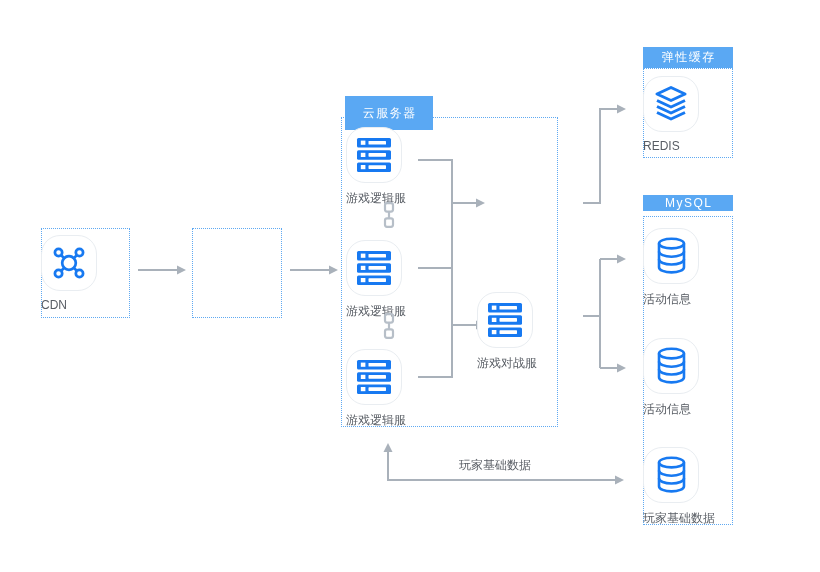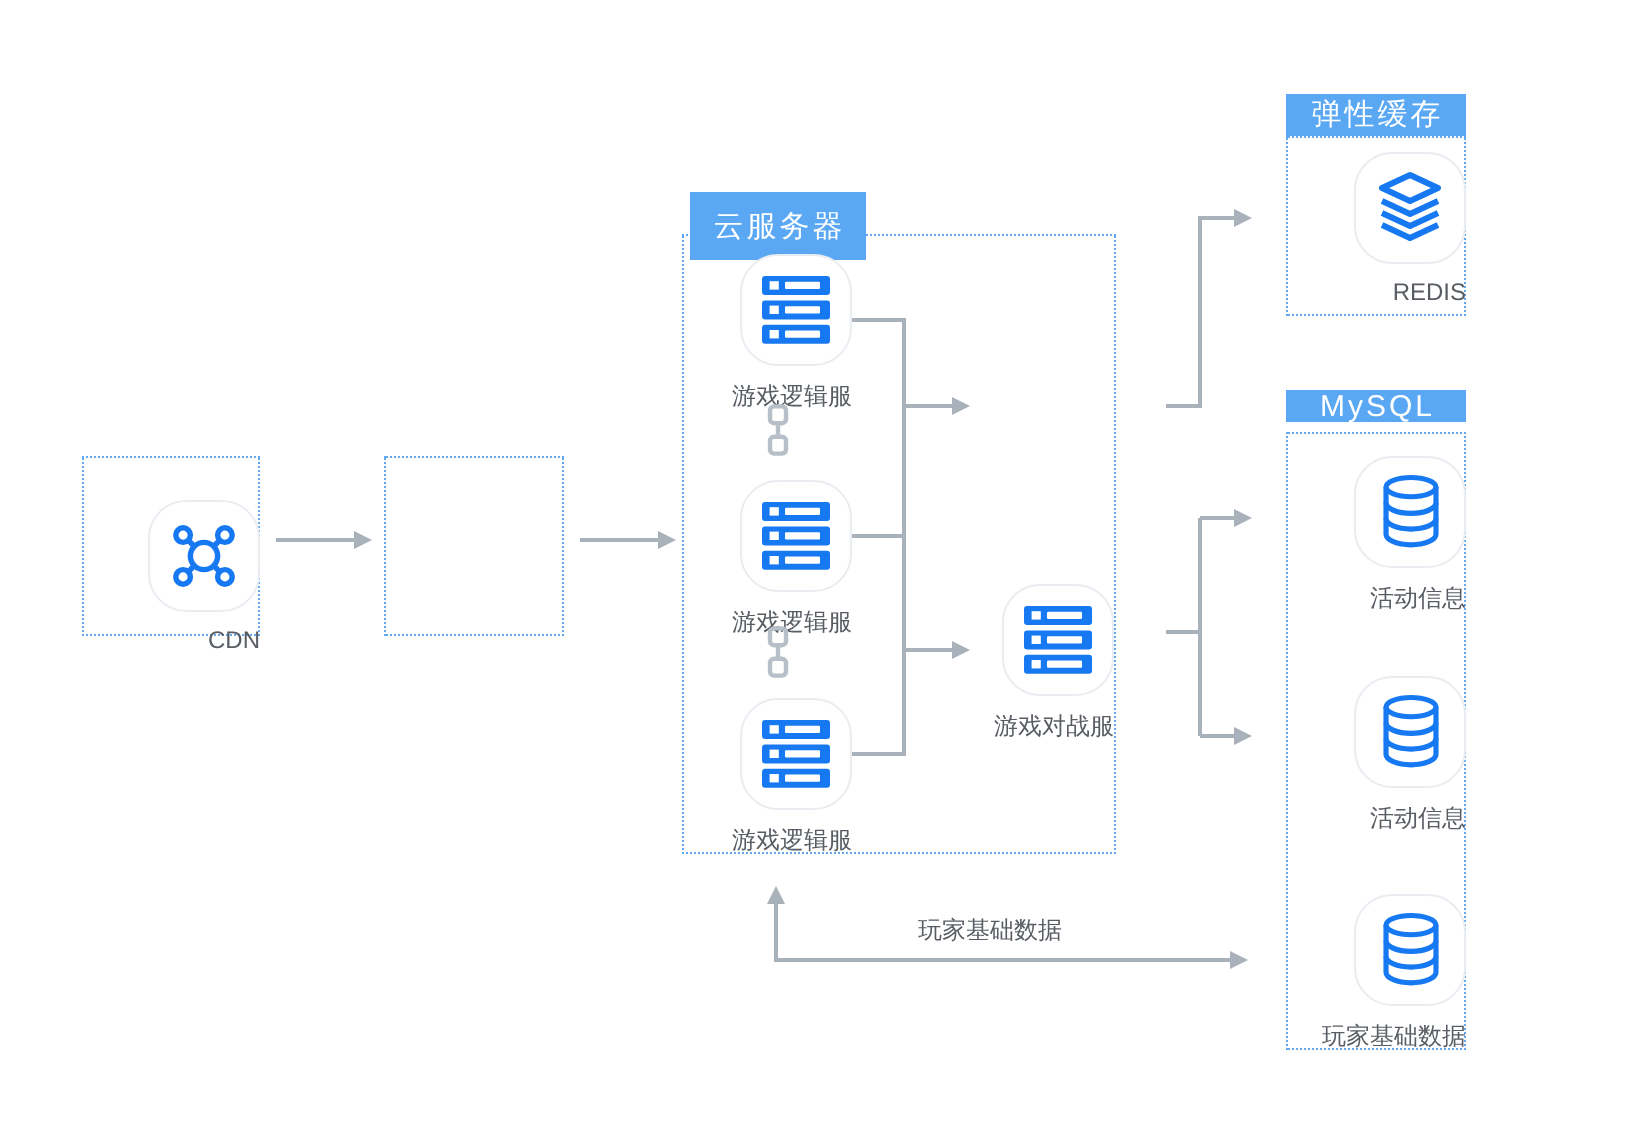--- a/index.html
+++ b/index.html
@@ -6,24 +6,24 @@
   .canvas {
     position:relative; width:820px; height:572px; background:#ffffff;
     font-family:"Liberation Sans","DejaVu Sans",sans-serif; overflow:hidden;
   }
   .edges { position:absolute; left:0; top:0; width:820px; height:572px; pointer-events:none; }
   .edges path { stroke:var(--line-gray,#a9b1ba); stroke-width:2; fill:none; }
   .edges polygon { fill:var(--line-gray,#a9b1ba); }
   .dotted { position:absolute; border:1px dotted var(--border-blue,#5fa9f2); box-sizing:border-box; }
   .tab {
     position:absolute; background:var(--header-blue,#5aa8f3); color:#ffffff;
-    font-size:15px; letter-spacing:1.5px; display:flex; align-items:center; justify-content:center;
+    font-size:12px; letter-spacing:1.5px; display:flex; align-items:center; justify-content:center;
     box-sizing:border-box; padding-left:1.5px;
   }
-  .node { position:absolute; display:flex; flex-direction:column; align-items:flex-end; }
+  .node { position:absolute; display:flex; flex-direction:column; align-items:flex-start; }
   .tile {
     width:56px; height:56px; background:#ffffff;
     border:1px solid var(--tile-border,#e9edf1); border-radius:19px;
     display:flex; align-items:center; justify-content:center; box-sizing:border-box;
     color:var(--icon-blue,#1779f1);
   }
   .lbl { margin-top:7px; font-size:12px; color:var(--label-text,#585d64); white-space:nowrap; }
   .icon-stroke { stroke:currentColor; fill:none; }
   .chain { position:absolute; color:var(--chain-gray,#b7bfc8); }
   .edge-lbl { position:absolute; font-size:12px; color:var(--label-text,#585d64); text-align:center; }
@@ -57,21 +57,21 @@
 
   <div class="dotted" style="left:41px;top:228px;width:89px;height:90px"></div>
   <div class="dotted" style="left:192px;top:228px;width:90px;height:90px"></div>
   <div class="dotted" style="left:341px;top:117px;width:217px;height:310px"></div>
   <div class="tab" style="left:345px;top:96px;width:88px;height:34px">云服务器</div>
   <div class="tab" style="left:643px;top:47px;width:90px;height:21px">弹性缓存</div>
   <div class="dotted" style="left:643px;top:68px;width:90px;height:90px"></div>
   <div class="tab" style="left:643px;top:195px;width:90px;height:16px">MySQL</div>
   <div class="dotted" style="left:643px;top:216px;width:90px;height:309px"></div>
 
-  <div class="node" style="left:41px;top:250px;width:89px">
+  <div class="node" style="left:41px;top:235px;width:89px">
     <div class="tile">
       <svg width="40" height="40" viewBox="0 0 44 44">
         <g class="icon-stroke" stroke-width="3">
           <path d="M22,22 L11,11 M22,22 L33,11 M22,22 L11,33 M22,22 L33,33"></path>
           <circle cx="22" cy="22" r="7.5" fill="#fff"></circle>
           <circle cx="10.5" cy="10.5" r="4" fill="#fff"></circle>
           <circle cx="33.5" cy="10.5" r="4" fill="#fff"></circle>
           <circle cx="10.5" cy="33.5" r="4" fill="#fff"></circle>
           <circle cx="33.5" cy="33.5" r="4" fill="#fff"></circle>
         </g>

